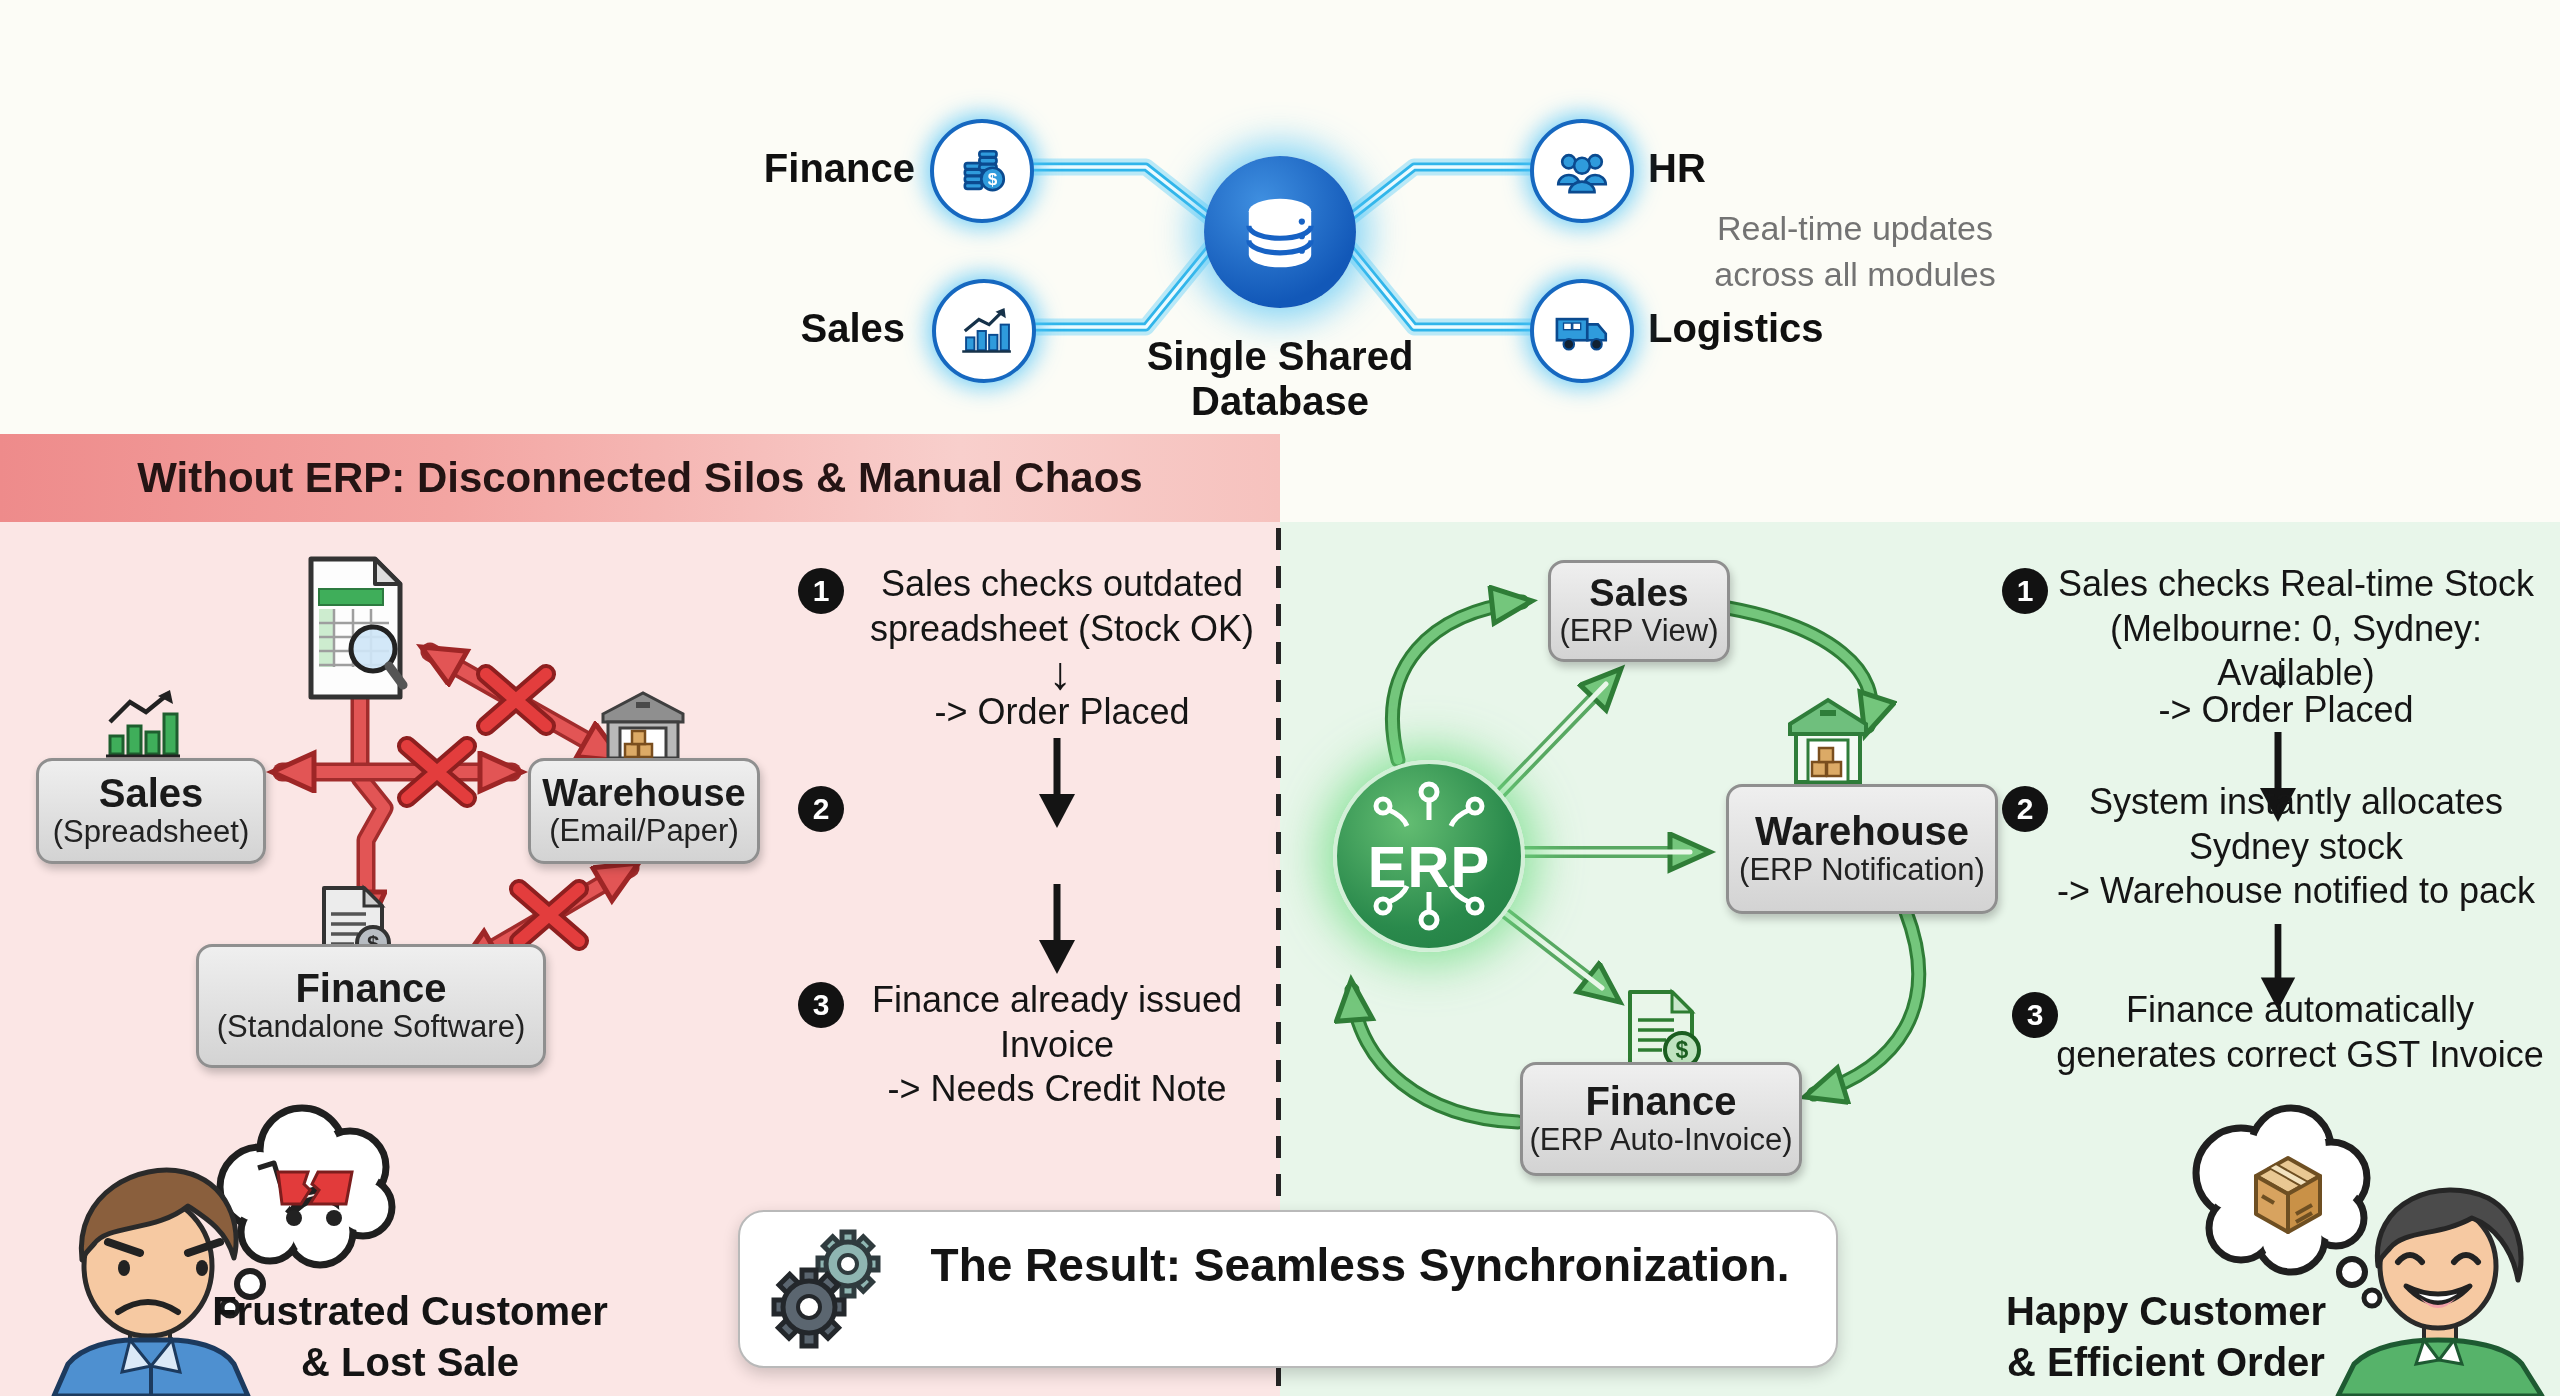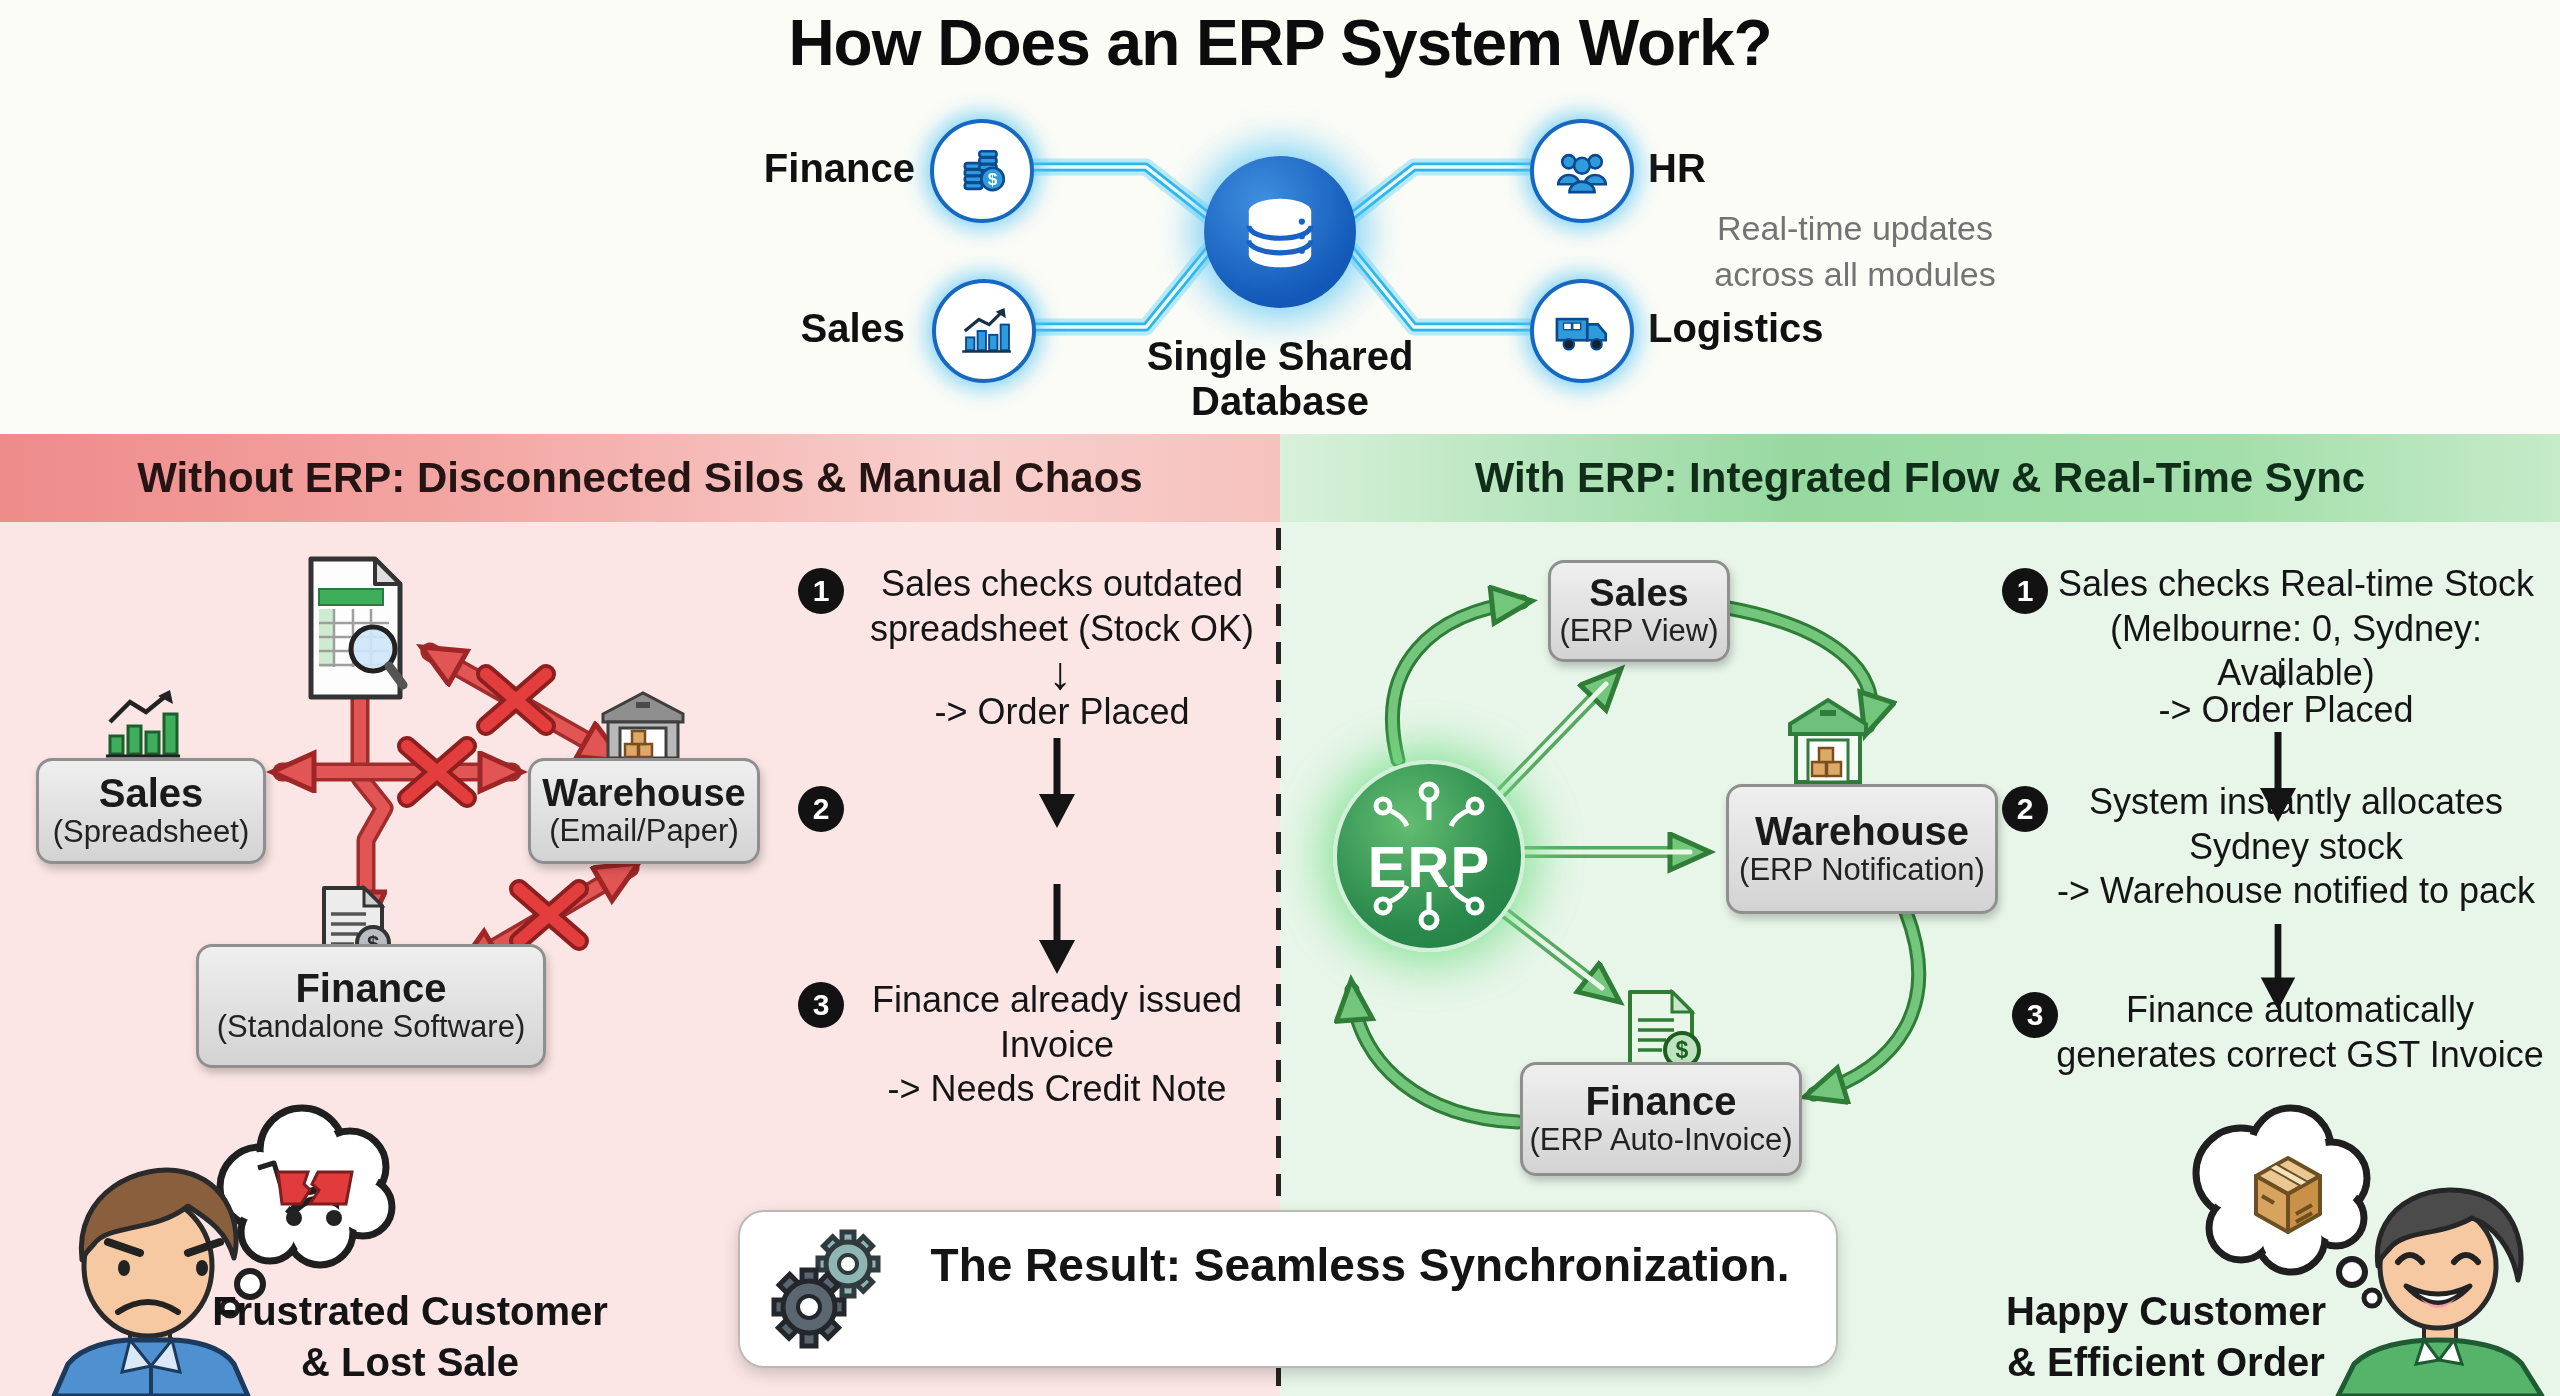--- a/index.html
+++ b/index.html
@@ -72,21 +72,20 @@
   .gr-u{stroke:#58a862;stroke-width:12;fill:none;stroke-linecap:round;}
   .gr-o{stroke:#e8f7e8;stroke-width:5;fill:none;stroke-linecap:round;}
   .larrow line{stroke:#141414;stroke-width:7;}
   .larrow polygon{fill:#141414;}
 </style>
 </head>
 <body>
 
 <div class="canvas">
 
-  <div class="title">How Does an ERP System Work?</div>
 
   <svg class="abs" style="left:0;top:0;z-index:1;" width="2560" height="460" viewBox="0 0 2560 460">
     <g>
         <path class="conn-glow" d="M1028,167 H1146 L1212,219"></path>
         <path class="conn-mid" d="M1028,167 H1146 L1212,219"></path>
         <path class="conn-core" d="M1028,167 H1146 L1212,219"></path>
       </g>
     <g>
         <path class="conn-glow" d="M1030,327 H1146 L1212,246"></path>
         <path class="conn-mid" d="M1030,327 H1146 L1212,246"></path>
@@ -176,21 +175,20 @@
       <rect x="36" y="38" width="12" height="10" fill="#fff" stroke="#0b4a8f" stroke-width="2"></rect>
       <circle cx="30" cy="70" r="8" fill="#123" stroke="#0b4a8f" stroke-width="3"></circle>
       <circle cx="72" cy="70" r="8" fill="#123" stroke="#0b4a8f" stroke-width="3"></circle>
     </svg>
   </div>
 
   <div class="hubnote">Real-time updates
 across all modules</div>
 
   <div class="banner banner-left">Without ERP: Disconnected Silos &amp; Manual Chaos</div>
-  <div class="banner banner-right">With ERP: Integrated Flow &amp; Real-Time Sync</div>
 
   <div class="panel-left"></div>
   <div class="panel-right"></div>
   <div class="divider"></div>
 
   <svg class="abs" style="left:0;top:0;z-index:1;" width="2560" height="1396" viewBox="0 0 2560 1396">
     <defs>
       <marker id="mr" markerUnits="userSpaceOnUse" markerWidth="56" markerHeight="56" refX="36" refY="21" orient="auto">
         <path d="M4,2 L46,21 L4,40 Z" fill="#e25555" stroke="#9e2626" stroke-width="5"></path>
       </marker>

